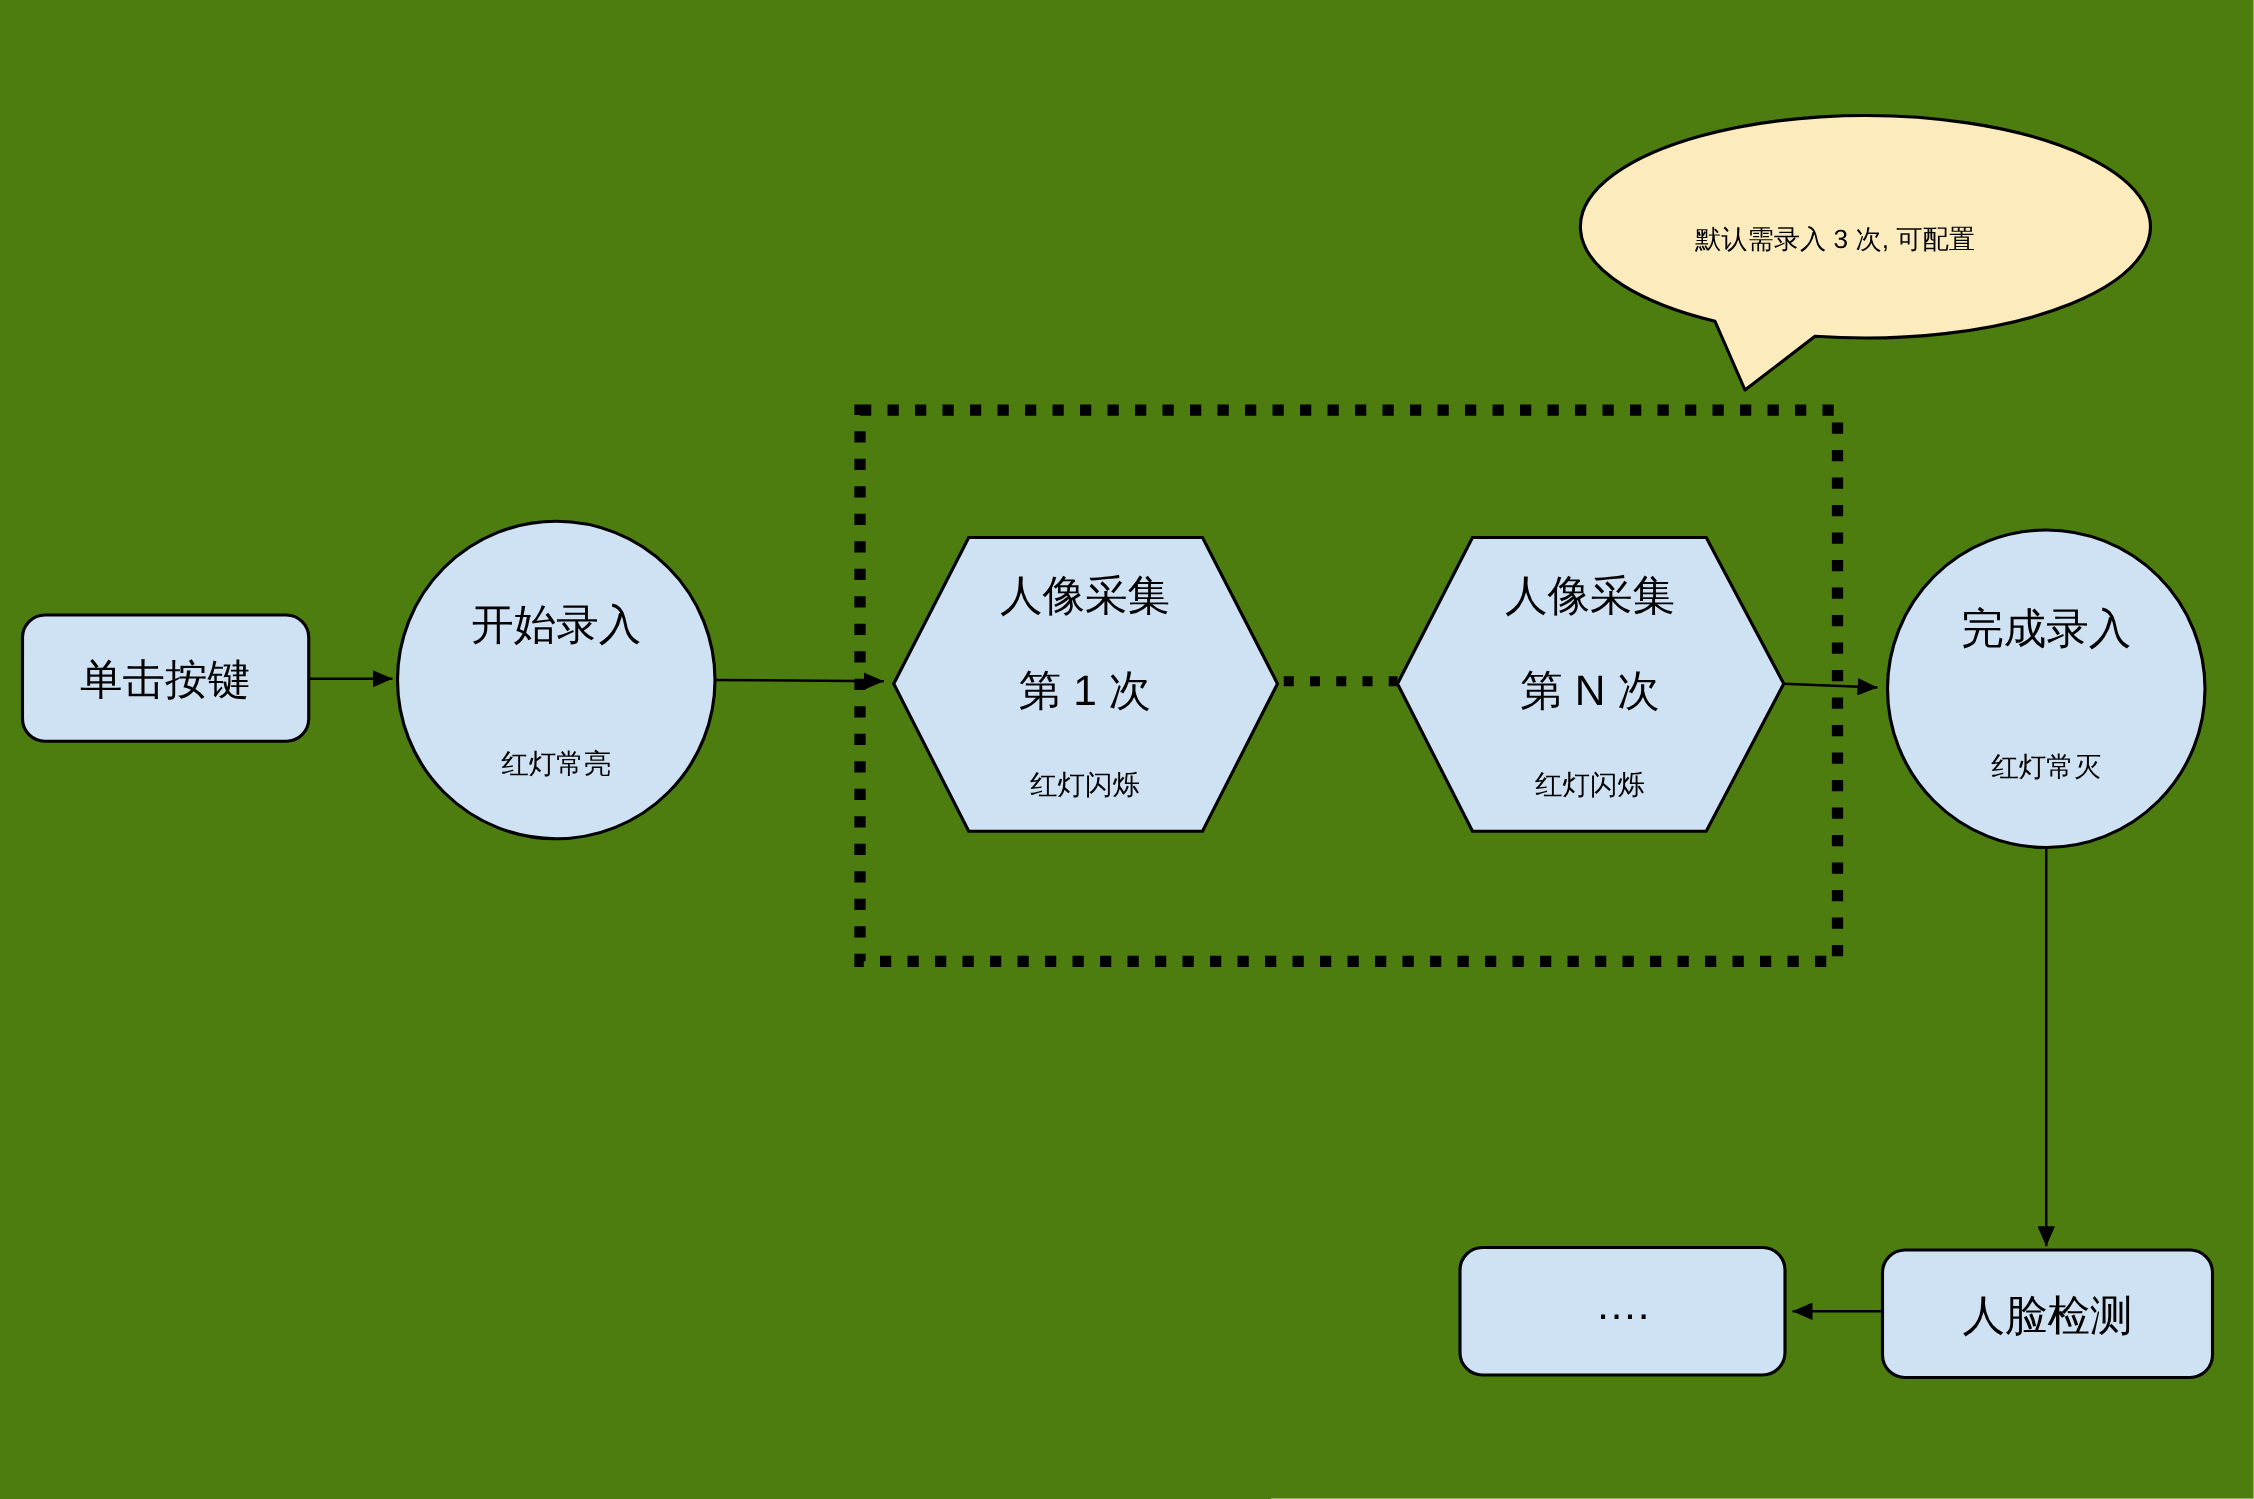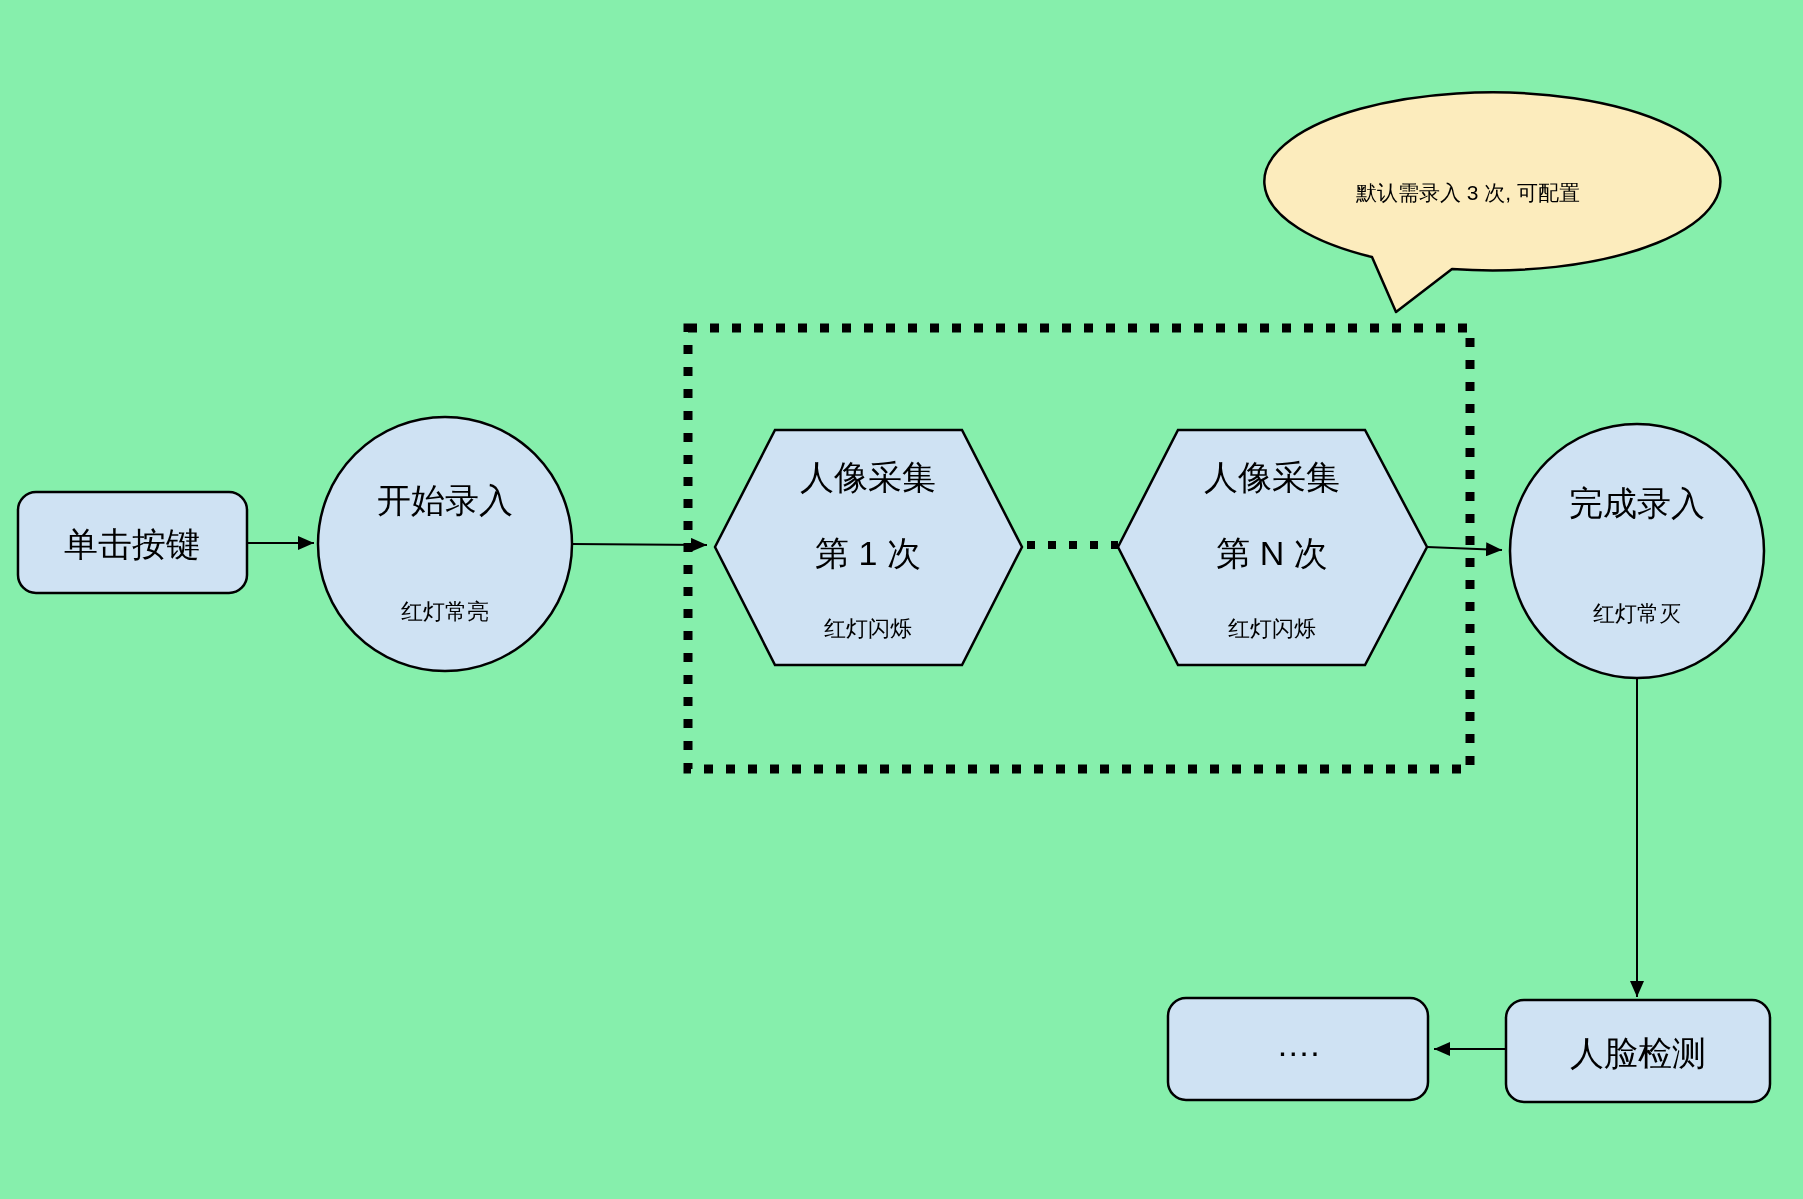--- a/index.html
+++ b/index.html
@@ -4,21 +4,21 @@
 <style>
   html, body {
     margin: 0;
     padding: 0;
     background: #ffffff;
   }
   .stage {
     position: relative;
     width: 1803px;
     height: 1199px;
-    background: #86efac;
+    background: #4d7c0f;
     overflow: hidden;
   }
   svg {
     display: block;
     width: 1803px;
     height: 1199px;
   }
   svg text {
     font-family: "Liberation Sans", "DejaVu Sans", sans-serif;
     fill: #000000;

